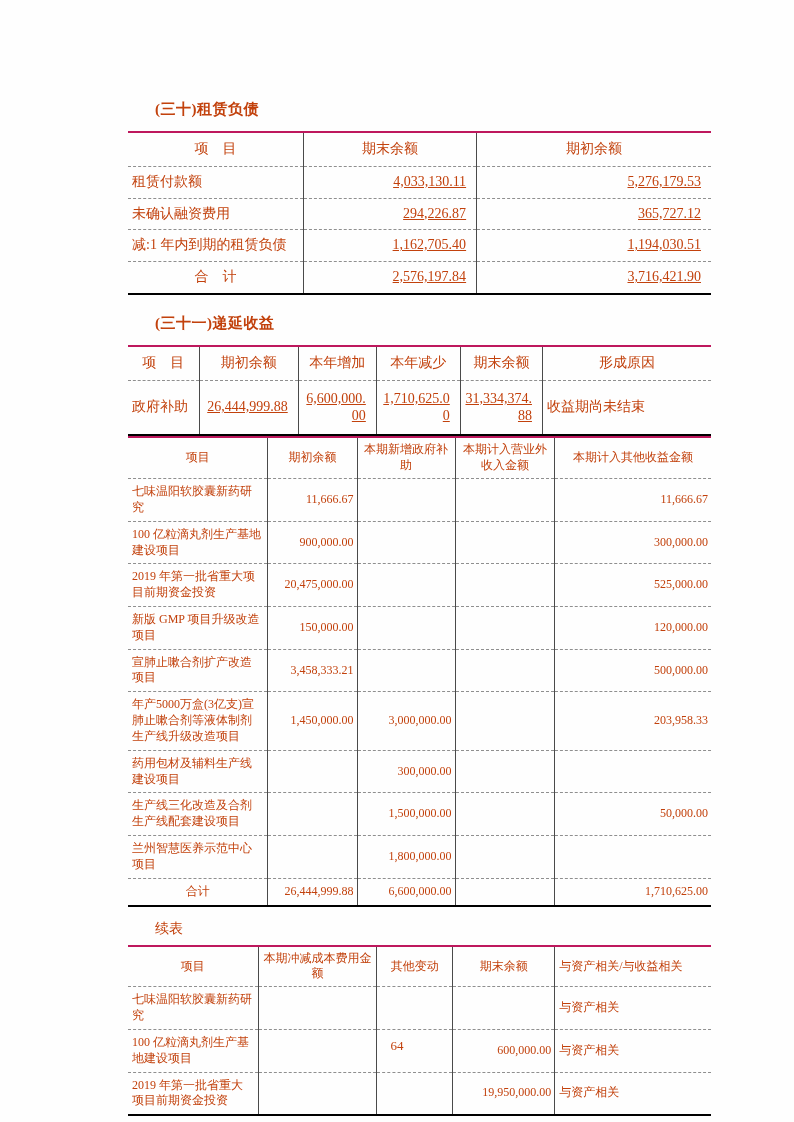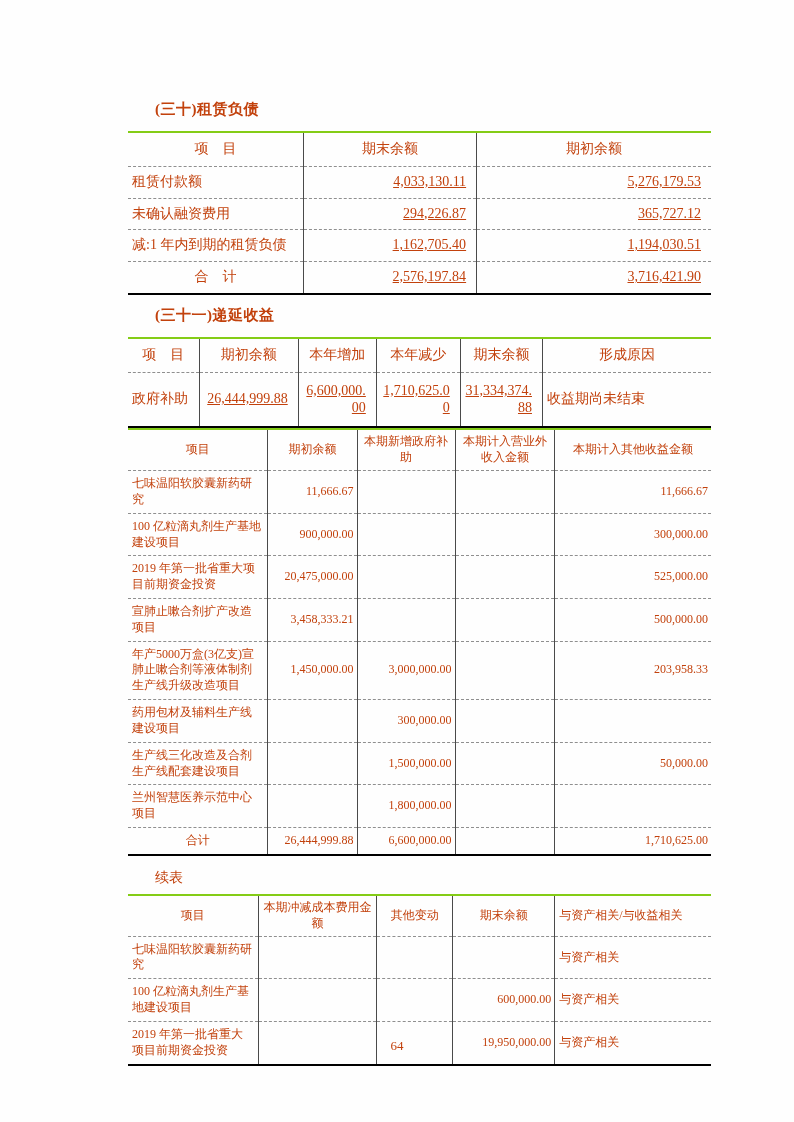--- a/index.html
+++ b/index.html
@@ -22,34 +22,34 @@
     left: 128px;
     width: 583px;
   }
   .sec-title {
     font-size: 15px;
     font-weight: bold;
     margin: 0 0 12px 27px;
     letter-spacing: 0.5px;
   }
   .sec-title.second {
-    margin-top: 11px;
+    margin-top: 19px;
   }
   .note, .cont-label {
     font-size: 14px;
     margin: 11px 0 9px 27px;
   }
   .cont-label {
     margin: 13px 0 7px 27px;
   }
   table.data-table {
     width: 100%;
     border-collapse: collapse;
     table-layout: fixed;
-    border-top: 2px solid #84cc16;
+    border-top: 2px solid #be185d;
     border-bottom: 2px solid #000;
   }
   table.data-table th,
   table.data-table td {
     border-left: 1px solid #4a4a4a;
     border-right: 1px solid #4a4a4a;
     border-top: 1px dashed #8f8f8f;
     border-bottom: 1px dashed #8f8f8f;
     font-weight: normal;
     word-break: break-all;
@@ -205,20 +205,27 @@
             <td class="al-right">300,000.00</td>
           </tr>
           <tr>
             <td class="al-left">2019 年第一批省重大项目前期资金投资</td>
             <td class="al-right">20,475,000.00</td>
             <td class="al-right"></td>
             <td class="al-right"></td>
             <td class="al-right">525,000.00</td>
           </tr>
           <tr>
+            <td class="al-left">新版 GMP 项目升级改造项目</td>
+            <td class="al-right">150,000.00</td>
+            <td class="al-right"></td>
+            <td class="al-right"></td>
+            <td class="al-right">120,000.00</td>
+          </tr>
+          <tr>
             <td class="al-left">宣肺止嗽合剂扩产改造项目</td>
             <td class="al-right">3,458,333.21</td>
             <td class="al-right"></td>
             <td class="al-right"></td>
             <td class="al-right">500,000.00</td>
           </tr>
           <tr>
             <td class="al-left">年产5000万盒(3亿支)宣肺止嗽合剂等液体制剂生产线升级改造项目</td>
             <td class="al-right">1,450,000.00</td>
             <td class="al-right">3,000,000.00</td>

